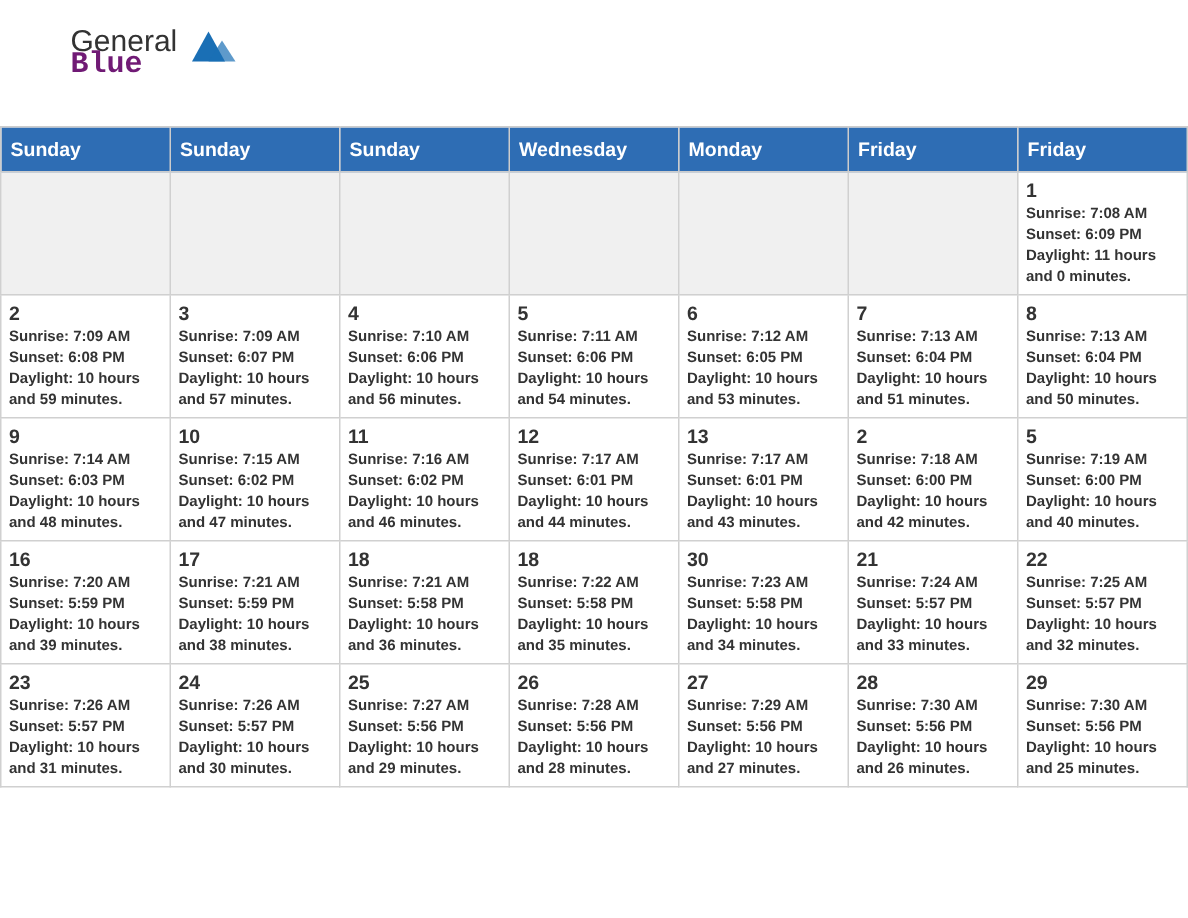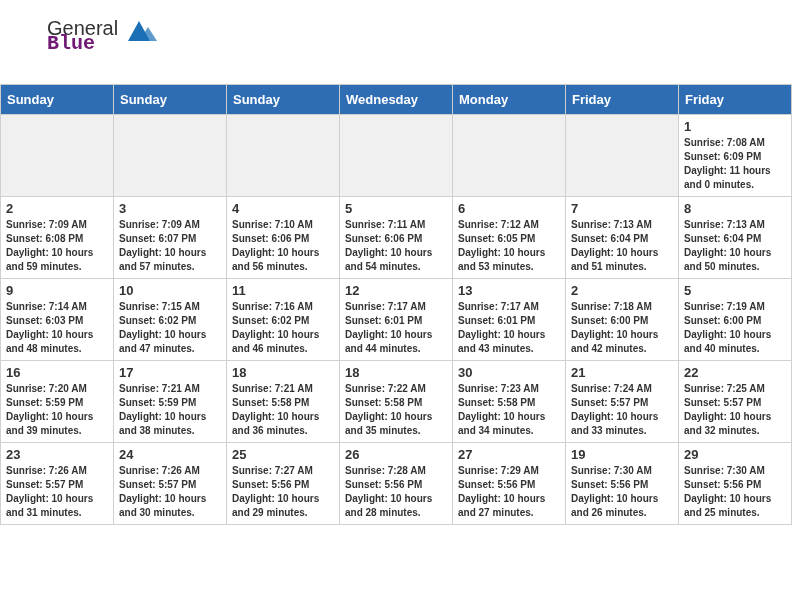--- a/index.html
+++ b/index.html
@@ -234,21 +234,21 @@
           </td>
           <td>
             <span class="day-number">26</span>
             <div class="day-info">Sunrise: 7:28 AM<br>Sunset: 5:56 PM<br>Daylight: 10 hours and 28 minutes.</div>
           </td>
           <td>
             <span class="day-number">27</span>
             <div class="day-info">Sunrise: 7:29 AM<br>Sunset: 5:56 PM<br>Daylight: 10 hours and 27 minutes.</div>
           </td>
           <td>
-            <span class="day-number">19</span>
+            <span class="day-number">28</span>
             <div class="day-info">Sunrise: 7:30 AM<br>Sunset: 5:56 PM<br>Daylight: 10 hours and 26 minutes.</div>
           </td>
           <td>
             <span class="day-number">29</span>
             <div class="day-info">Sunrise: 7:30 AM<br>Sunset: 5:56 PM<br>Daylight: 10 hours and 25 minutes.</div>
           </td>
         </tr>
       </tbody>
   </table>
 </div>

